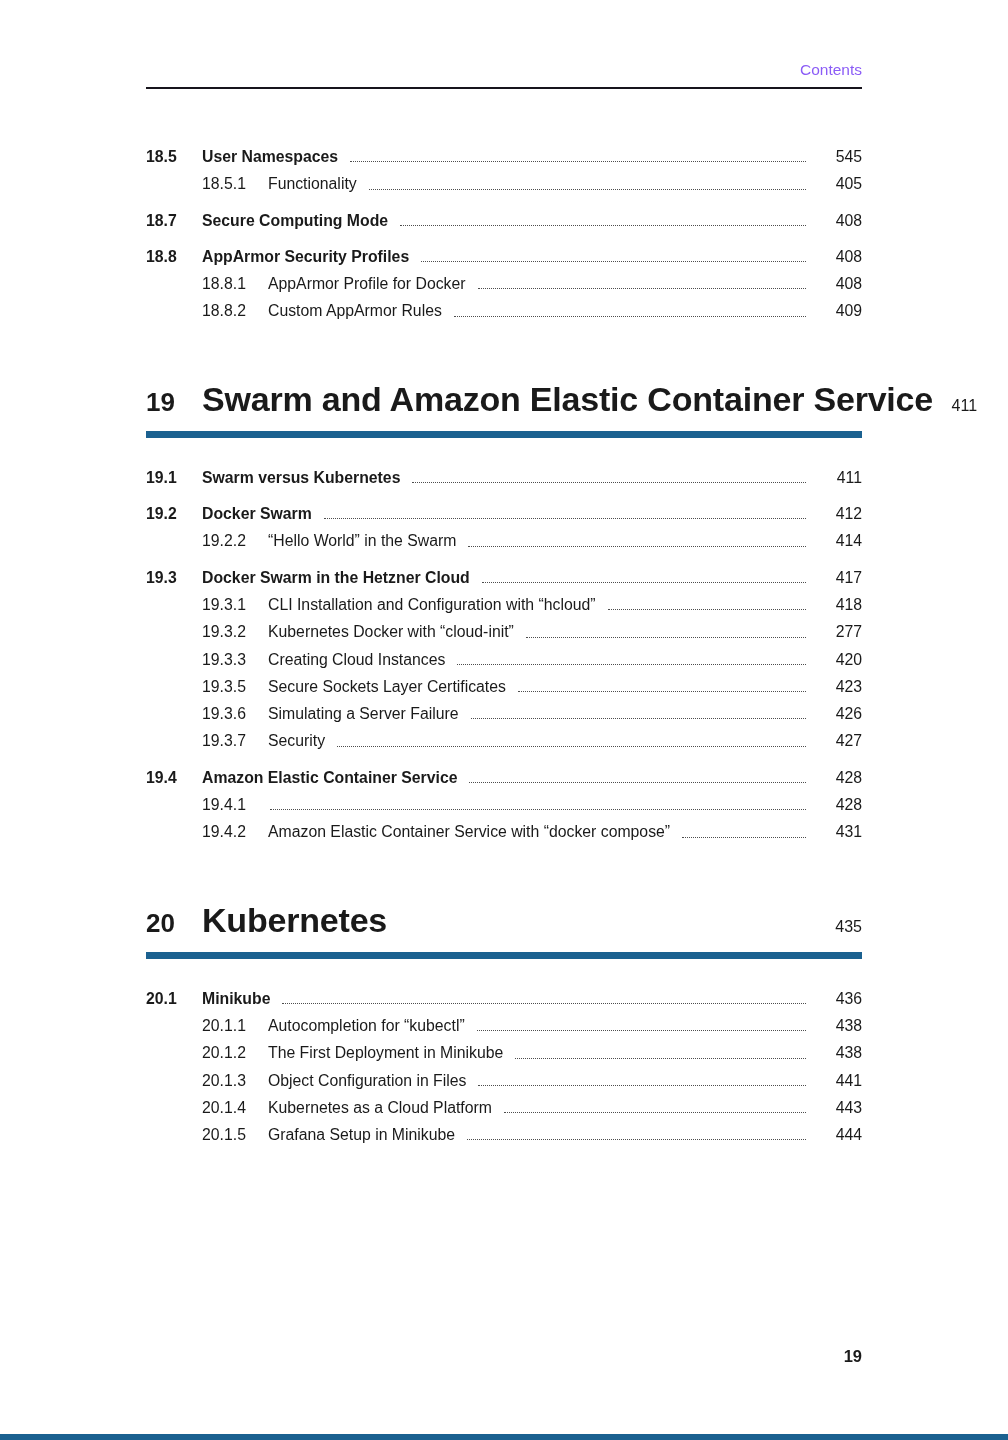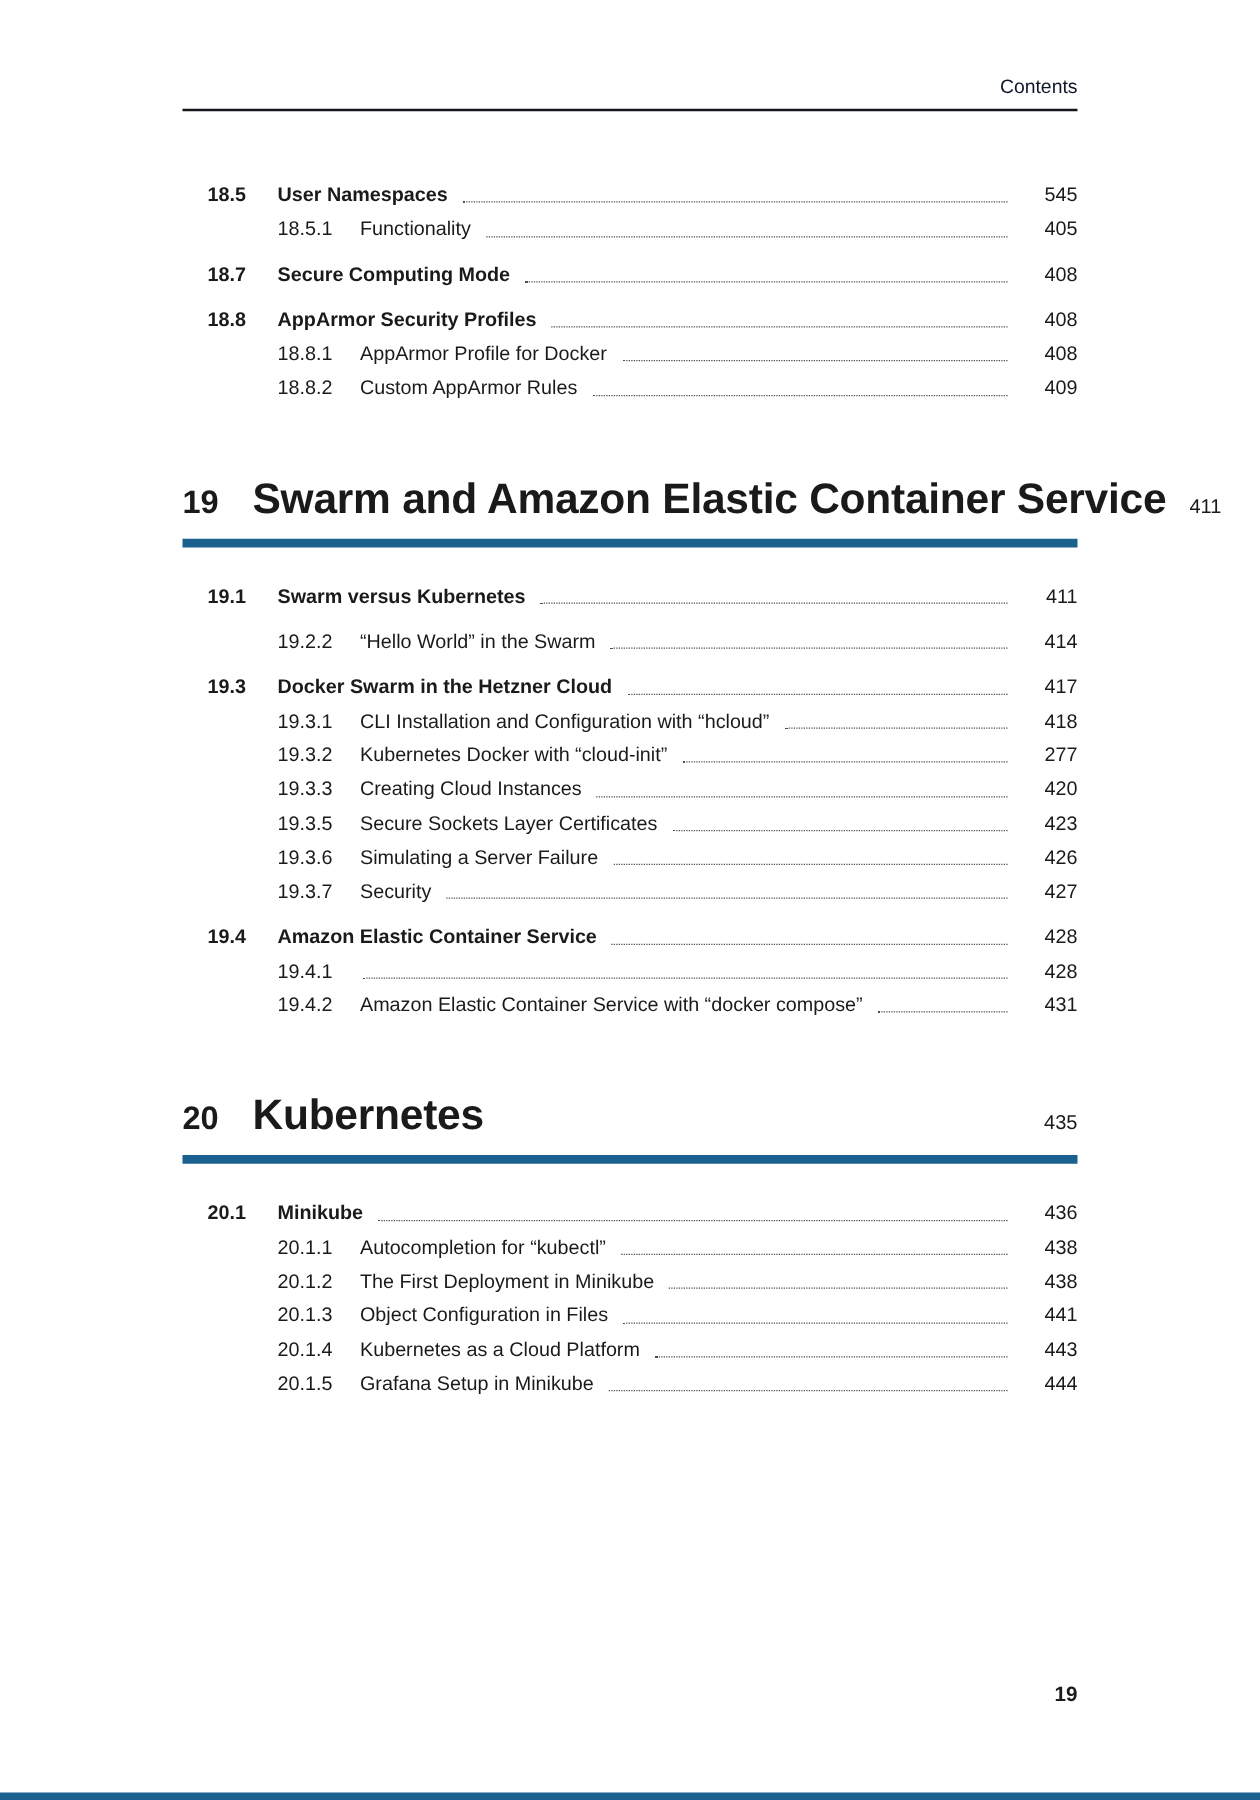--- a/index.html
+++ b/index.html
@@ -6,28 +6,28 @@
   body {
     width:1008px; height:1440px; position:relative; overflow:hidden;
     font-family:"Liberation Sans","DejaVu Sans",sans-serif;
     color:#1a1a1a;
   }
   .page {
     box-sizing:border-box; width:1008px; height:1440px;
     padding:60px 146px 0 146px; position:relative;
   }
   
-  .hdr-label { text-align:right; font-size:15.5px; line-height:20px; color:#0f172a; }
+  .hdr-label { text-align:right; font-size:15.5px; line-height:20px; color:#8b5cf6; }
   .hdr-rule { height:0; border-top:2px solid #17141c; margin-top:7px; }
 
   
   .toc { margin-top:54px; }
   .group + .group { margin-top:9px; }
 
-  .row { display:flex; align-items:flex-end; height:27.3px; line-height:27.3px; font-size:15.8px; white-space:nowrap;margin-left:20px; }
+  .row { display:flex; align-items:flex-end; height:27.3px; line-height:27.3px; font-size:15.8px; white-space:nowrap; }
   .row .num { flex:none; width:56px; font-weight:bold; }
   .row.sub .num { margin-left:56px; width:66px; font-weight:normal; }
   .row .title { flex:none; padding-right:10px; }
   .row.sec .title { font-weight:bold; }
   .leader { flex:1; align-self:flex-end; margin:0 12px 8px 2px; border-bottom:1.9px dotted #4d4d4d; min-width:30px; }
   .row .pg { flex:none; width:44px; text-align:right; font-weight:normal; }
 
   
   .chapter { margin-top:57px; margin-bottom:26px; }
   .ch-head { display:flex; align-items:baseline; line-height:34px; }
@@ -99,20 +99,26 @@
       </div>
       <div class="group">
         <div class="row sec">
           <span class="num">19.1</span>
           <span class="title">Swarm versus Kubernetes</span>
           <span class="leader"></span>
           <span class="pg">411</span>
         </div>
       </div>
       <div class="group">
+        <div class="row sec">
+          <span class="num">19.2</span>
+          <span class="title">Docker Swarm</span>
+          <span class="leader"></span>
+          <span class="pg">412</span>
+        </div>
         <div class="row sub">
           <span class="num">19.2.2</span>
           <span class="title">“Hello World” in the Swarm</span>
           <span class="leader"></span>
           <span class="pg">414</span>
         </div>
       </div>
       <div class="group">
         <div class="row sec">
           <span class="num">19.3</span>

